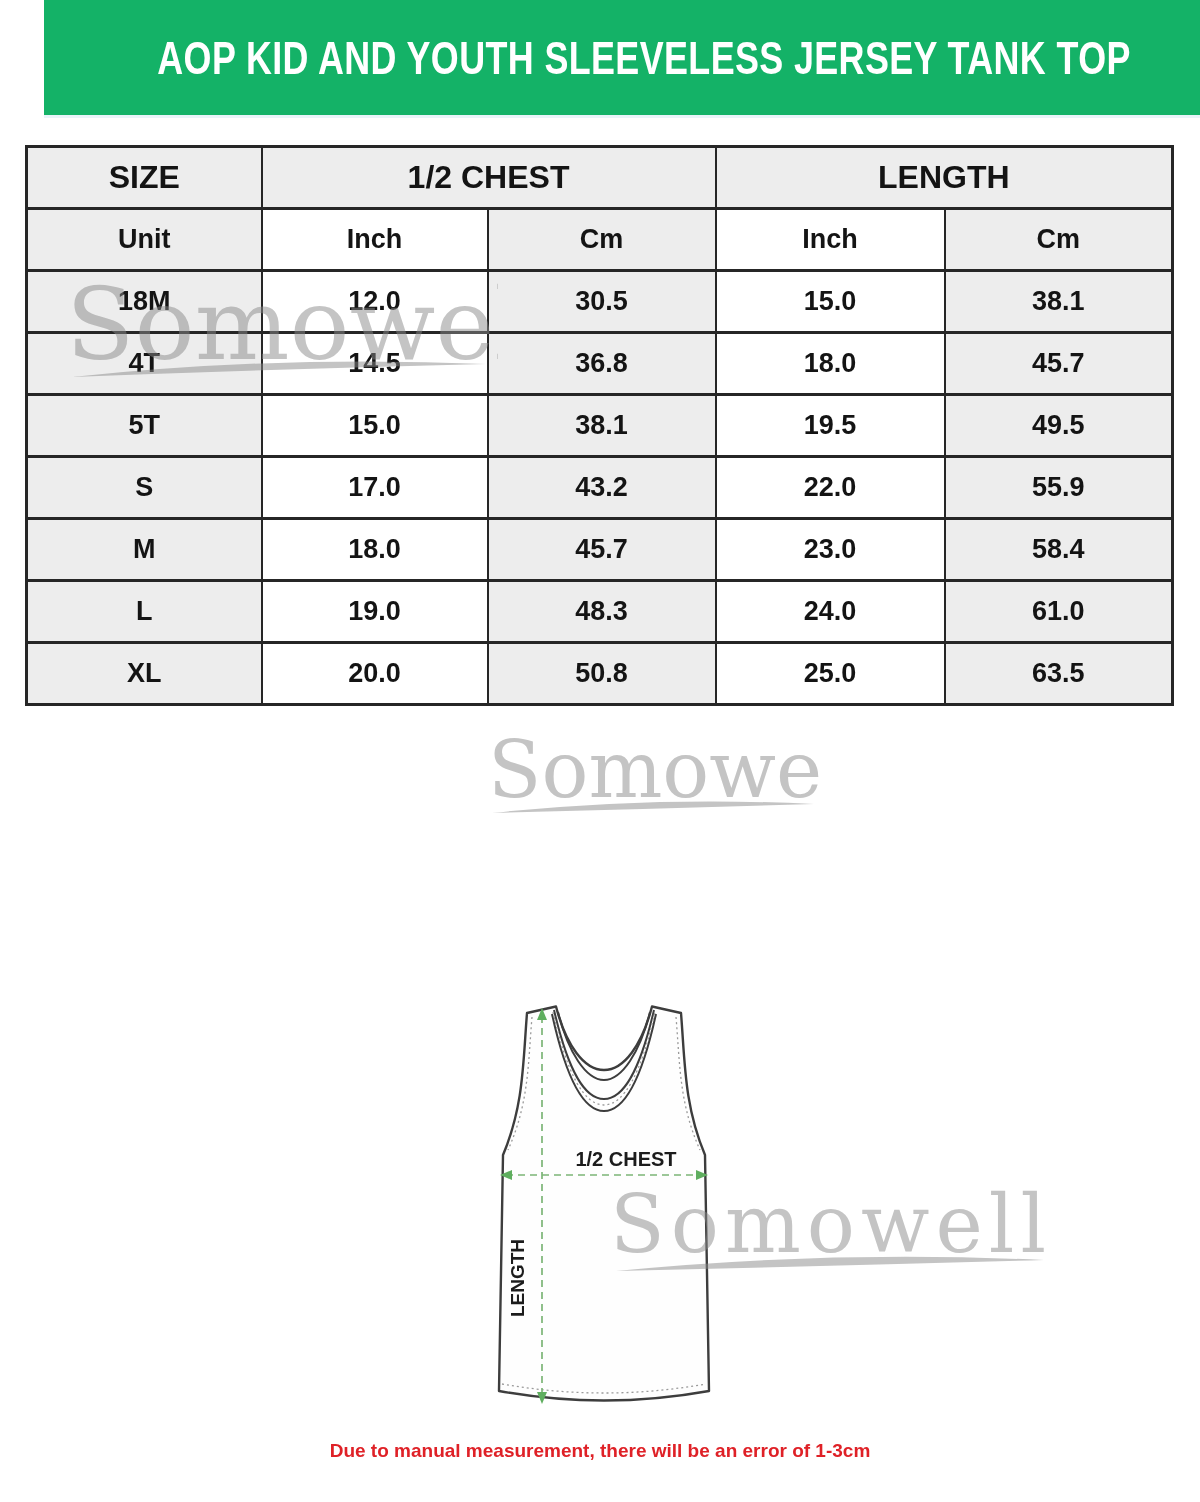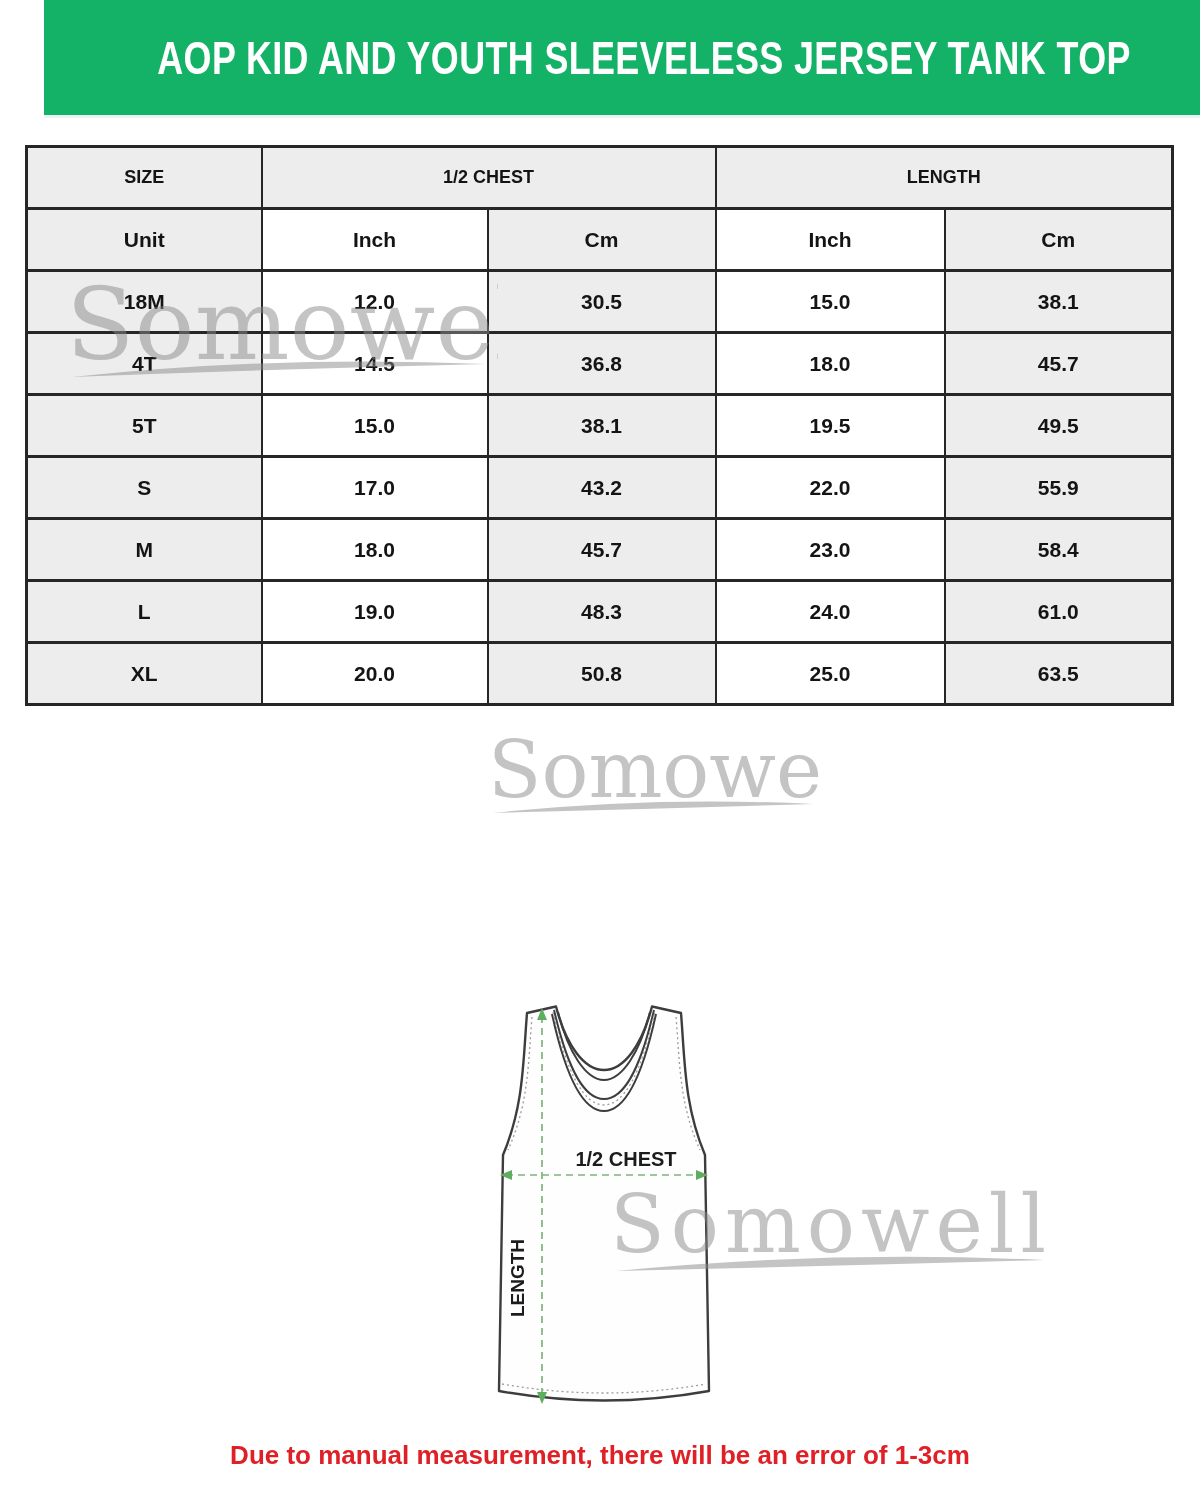--- a/index.html
+++ b/index.html
@@ -32,41 +32,41 @@
     position:absolute;left:25px;top:145px;width:1146px;
     border-collapse:collapse;table-layout:fixed;
     border:3px solid var(--border-dark);
   }
   .size-table th,.size-table td{
     border-left:2px solid var(--border-dark);
     border-right:2px solid var(--border-dark);
     border-top:3px solid var(--border-dark);
     border-bottom:3px solid var(--border-dark);
     height:62px;text-align:center;vertical-align:middle;
-    font-size:21px;color:#141414;background:#ffffff;
+    font-size:27px;color:#141414;background:#ffffff;
   }
   .size-table th{font-weight:bold;}
-  .size-table .group-row th{background:var(--cell-gray);font-size:18px;}
+  .size-table .group-row th{background:var(--cell-gray);font-size:32px;}
   .size-table .unit-row th:nth-child(odd){background:var(--cell-gray);}
   .size-table tbody td:nth-child(odd){background:var(--cell-gray);}
   .size-table tbody td:first-child{font-weight:bold;margin-top:24px;}
   .size-table tbody td{font-weight:bold;}
   .watermark{position:absolute;pointer-events:none;z-index:5;}
   .wm-group{fill:var(--watermark-gray);opacity:0.5;}
   .wm-text{font-family:"DejaVu Serif", serif;}
   .diagram{position:absolute;left:488px;top:1000px;z-index:1;}
   .tank-outline{fill:#fefefe;stroke:var(--outline-dark);stroke-width:2.4;stroke-linejoin:round;}
   .tank-line{fill:none;stroke:var(--outline-dark);stroke-width:2;}
   .tank-dotted{fill:none;stroke:#9a9a9a;stroke-width:1.3;stroke-dasharray:2 3;}
   .measure-line{fill:none;stroke:var(--arrow-green);stroke-width:1.7;stroke-dasharray:7 5;}
   .measure-arrow{fill:var(--arrowhead-green);}
   .measure-label{font-family:"Liberation Sans", sans-serif;font-weight:bold;fill:#1c1c1c;}
   .note{
     position:absolute;left:0;top:1440px;width:1200px;text-align:center;
-    color:var(--note-red);font-size:26px;font-weight:bold;
+    color:var(--note-red);font-size:19px;font-weight:bold;
   }
 </style>
 </head>
 <body>
 
 <div class="banner">
   <div class="banner-title">AOP KID AND YOUTH SLEEVELESS JERSEY TANK TOP</div>
 </div>
 
 <table class="size-table">

